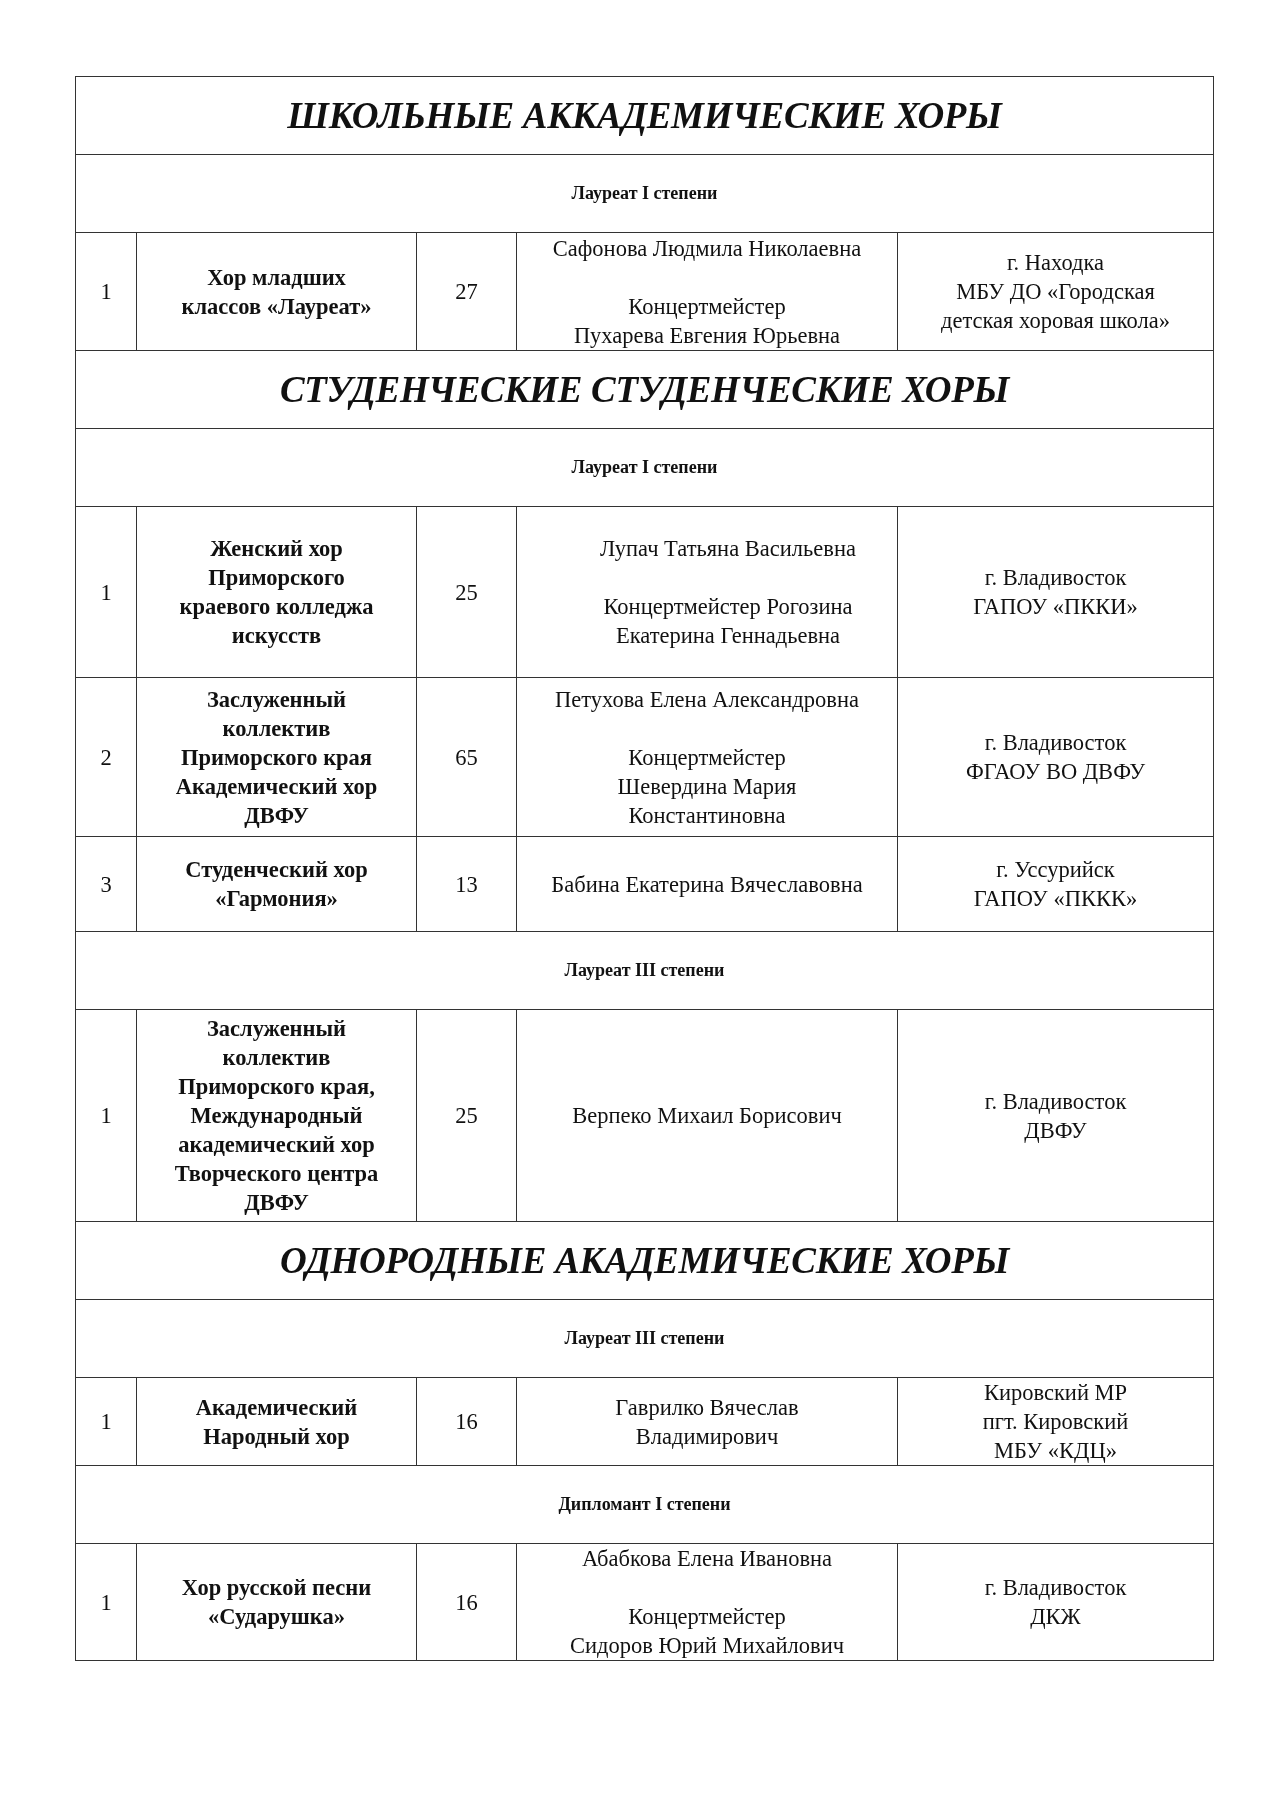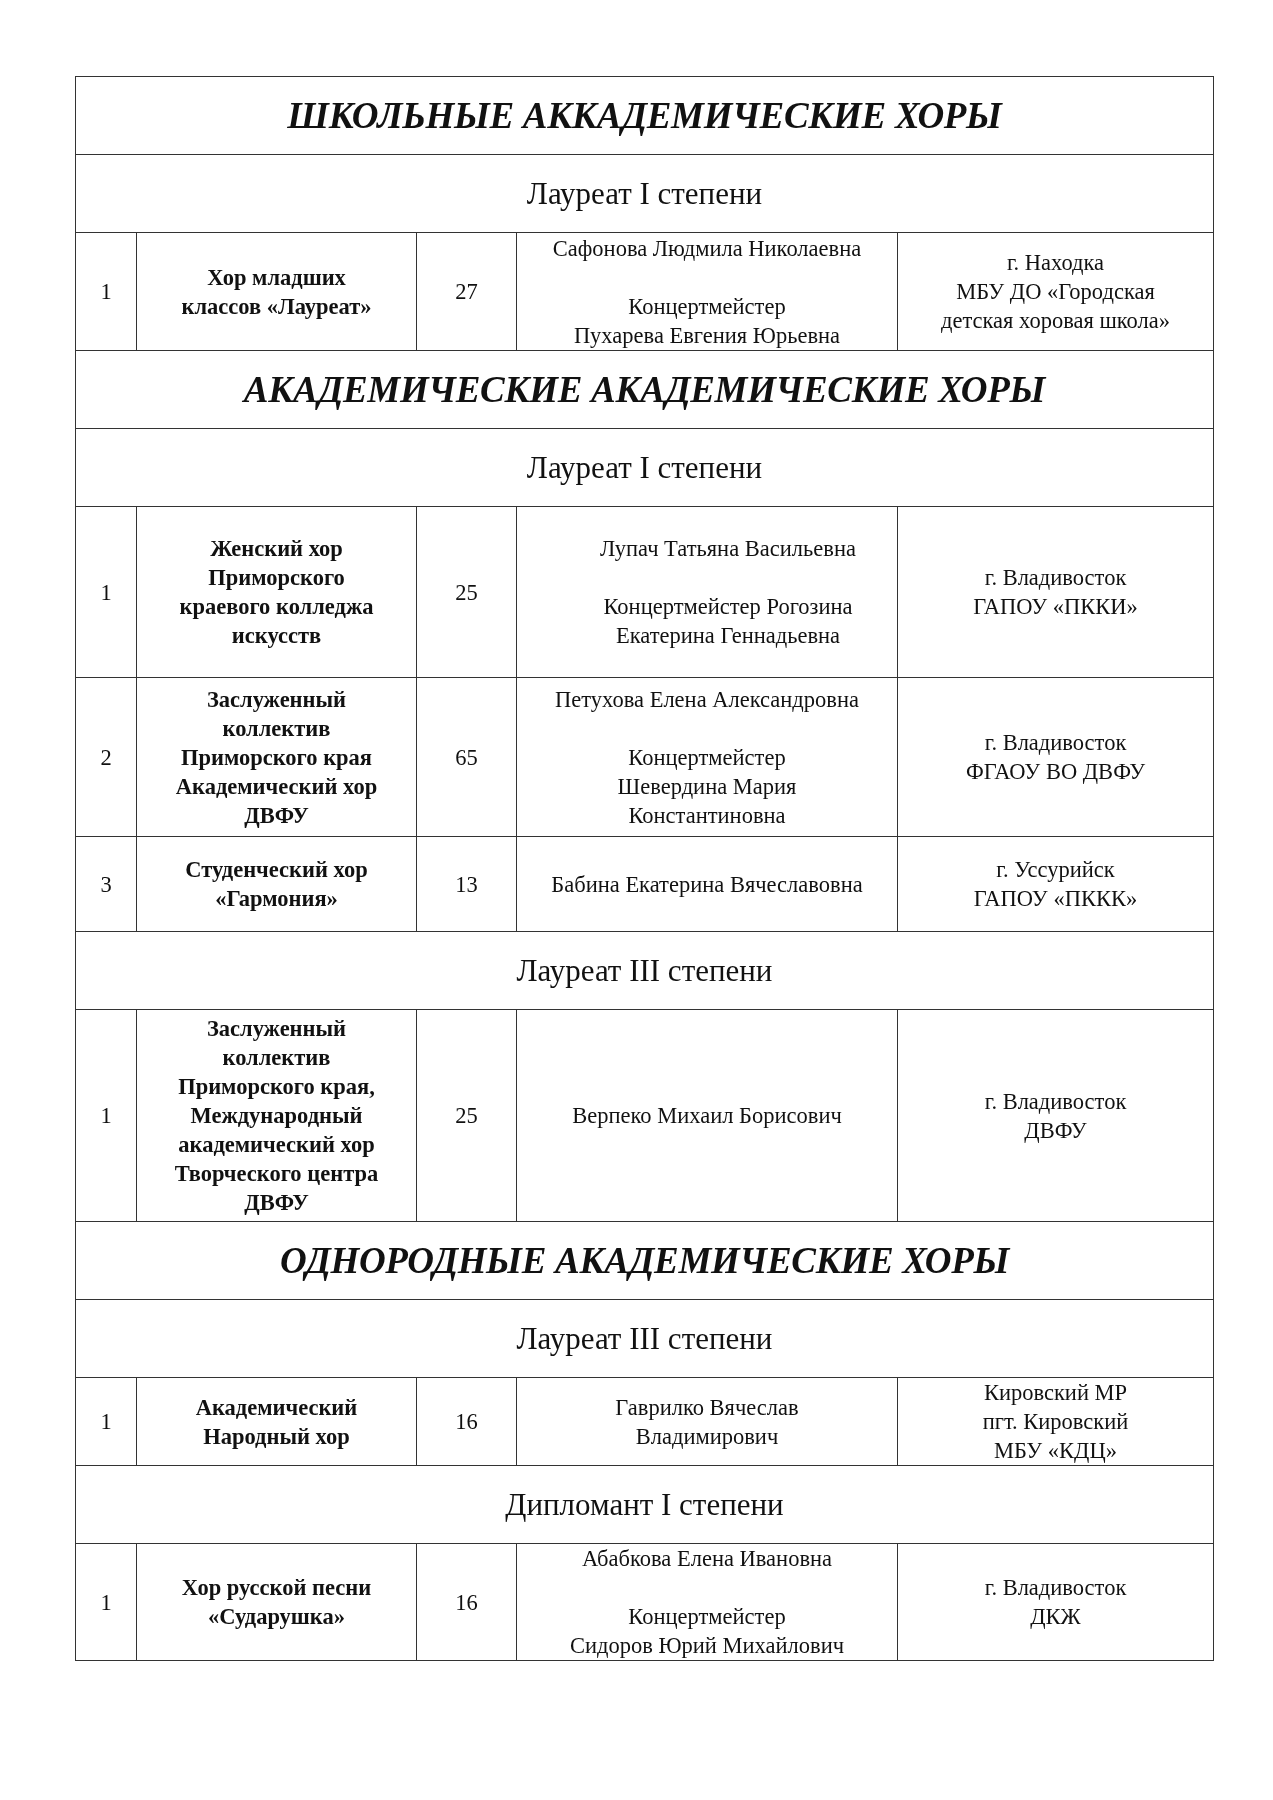--- a/index.html
+++ b/index.html
@@ -7,21 +7,21 @@
   table.results {
     position: absolute; left: 75px; top: 76px; width: 1138px;
     border-collapse: collapse; table-layout: fixed;
   }
   table.results td {
     border: 1.5px solid #333; text-align: center; vertical-align: middle;
     font-size: 22.5px; line-height: 29px; padding: 0 6px;
   }
   col.c1 { width: 61px; } col.c2 { width: 280px; } col.c3 { width: 100px; } col.c4 { width: 381px; } col.c5 { width: 316px; }
   tr.cat td { height: 77px; font-style: italic; font-weight: bold; font-size: 37px; letter-spacing: -0.3px; }
-  tr.award td { height: 77px; font-weight: normal; font-size: 31px; }
+  tr.award td { height: 77px; font-weight: bold; font-size: 18px; }
   td.name { font-weight: bold; }
   .line { display: block; }
   .gap { display: block; height: 29px; }
   td.leader { vertical-align: top; padding-top: 2px; }
   tr.h120 td { height: 117px; }
   tr.h173 td { height: 170px; }
   tr.h161 td { height: 158px; }
   tr.h97 td { height: 94px; }
   tr.h214 td { height: 211px; }
   tr.h89 td { height: 86px; }
@@ -61,21 +61,21 @@
         <span class="line">Пухарева Евгения Юрьевна</span>
       </td>
       <td>
         <span class="line">г. Находка</span>
         <span class="line">МБУ ДО «Городская</span>
         <span class="line">детская хоровая школа»</span>
       </td>
     </tr>
 
     <tr class="cat">
-      <td colspan="5">АКАДЕМИЧЕСКИЕ АКАДЕМИЧЕСКИЕ ХОРЫ</td>
+      <td colspan="5">СТУДЕНЧЕСКИЕ СТУДЕНЧЕСКИЕ ХОРЫ</td>
     </tr>
     <tr class="award">
       <td colspan="5">Лауреат I степени</td>
     </tr>
     <tr class="h173">
       <td>1</td>
       <td class="name">
         <span class="line">Женский хор</span>
         <span class="line">Приморского</span>
         <span class="line">краевого колледжа</span>

